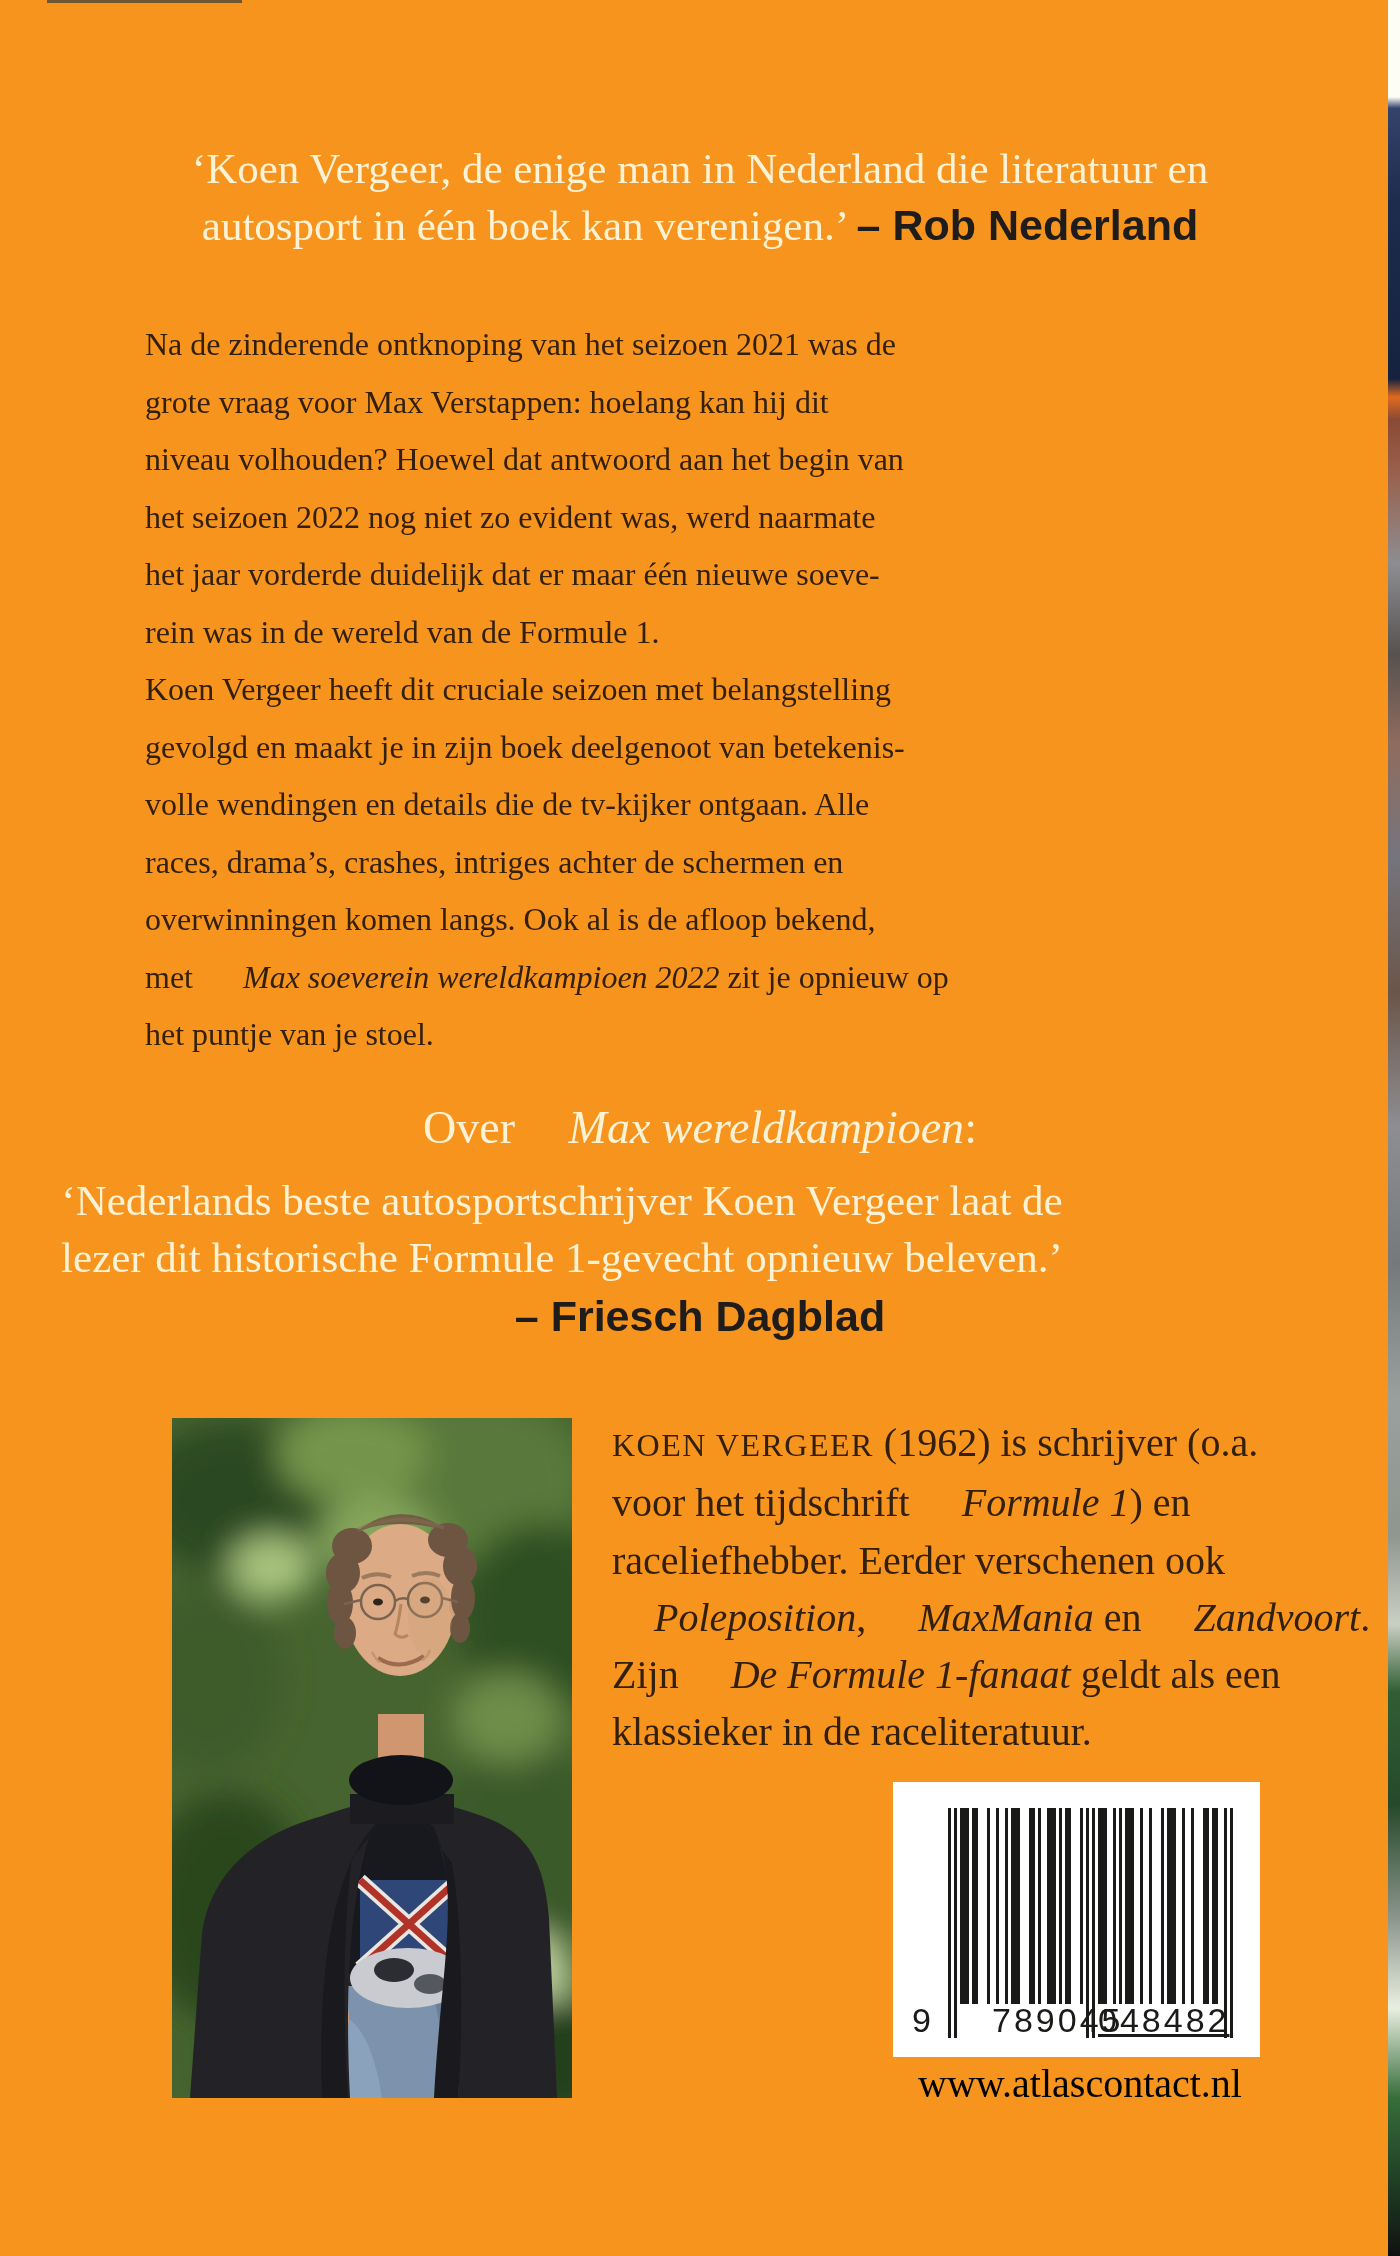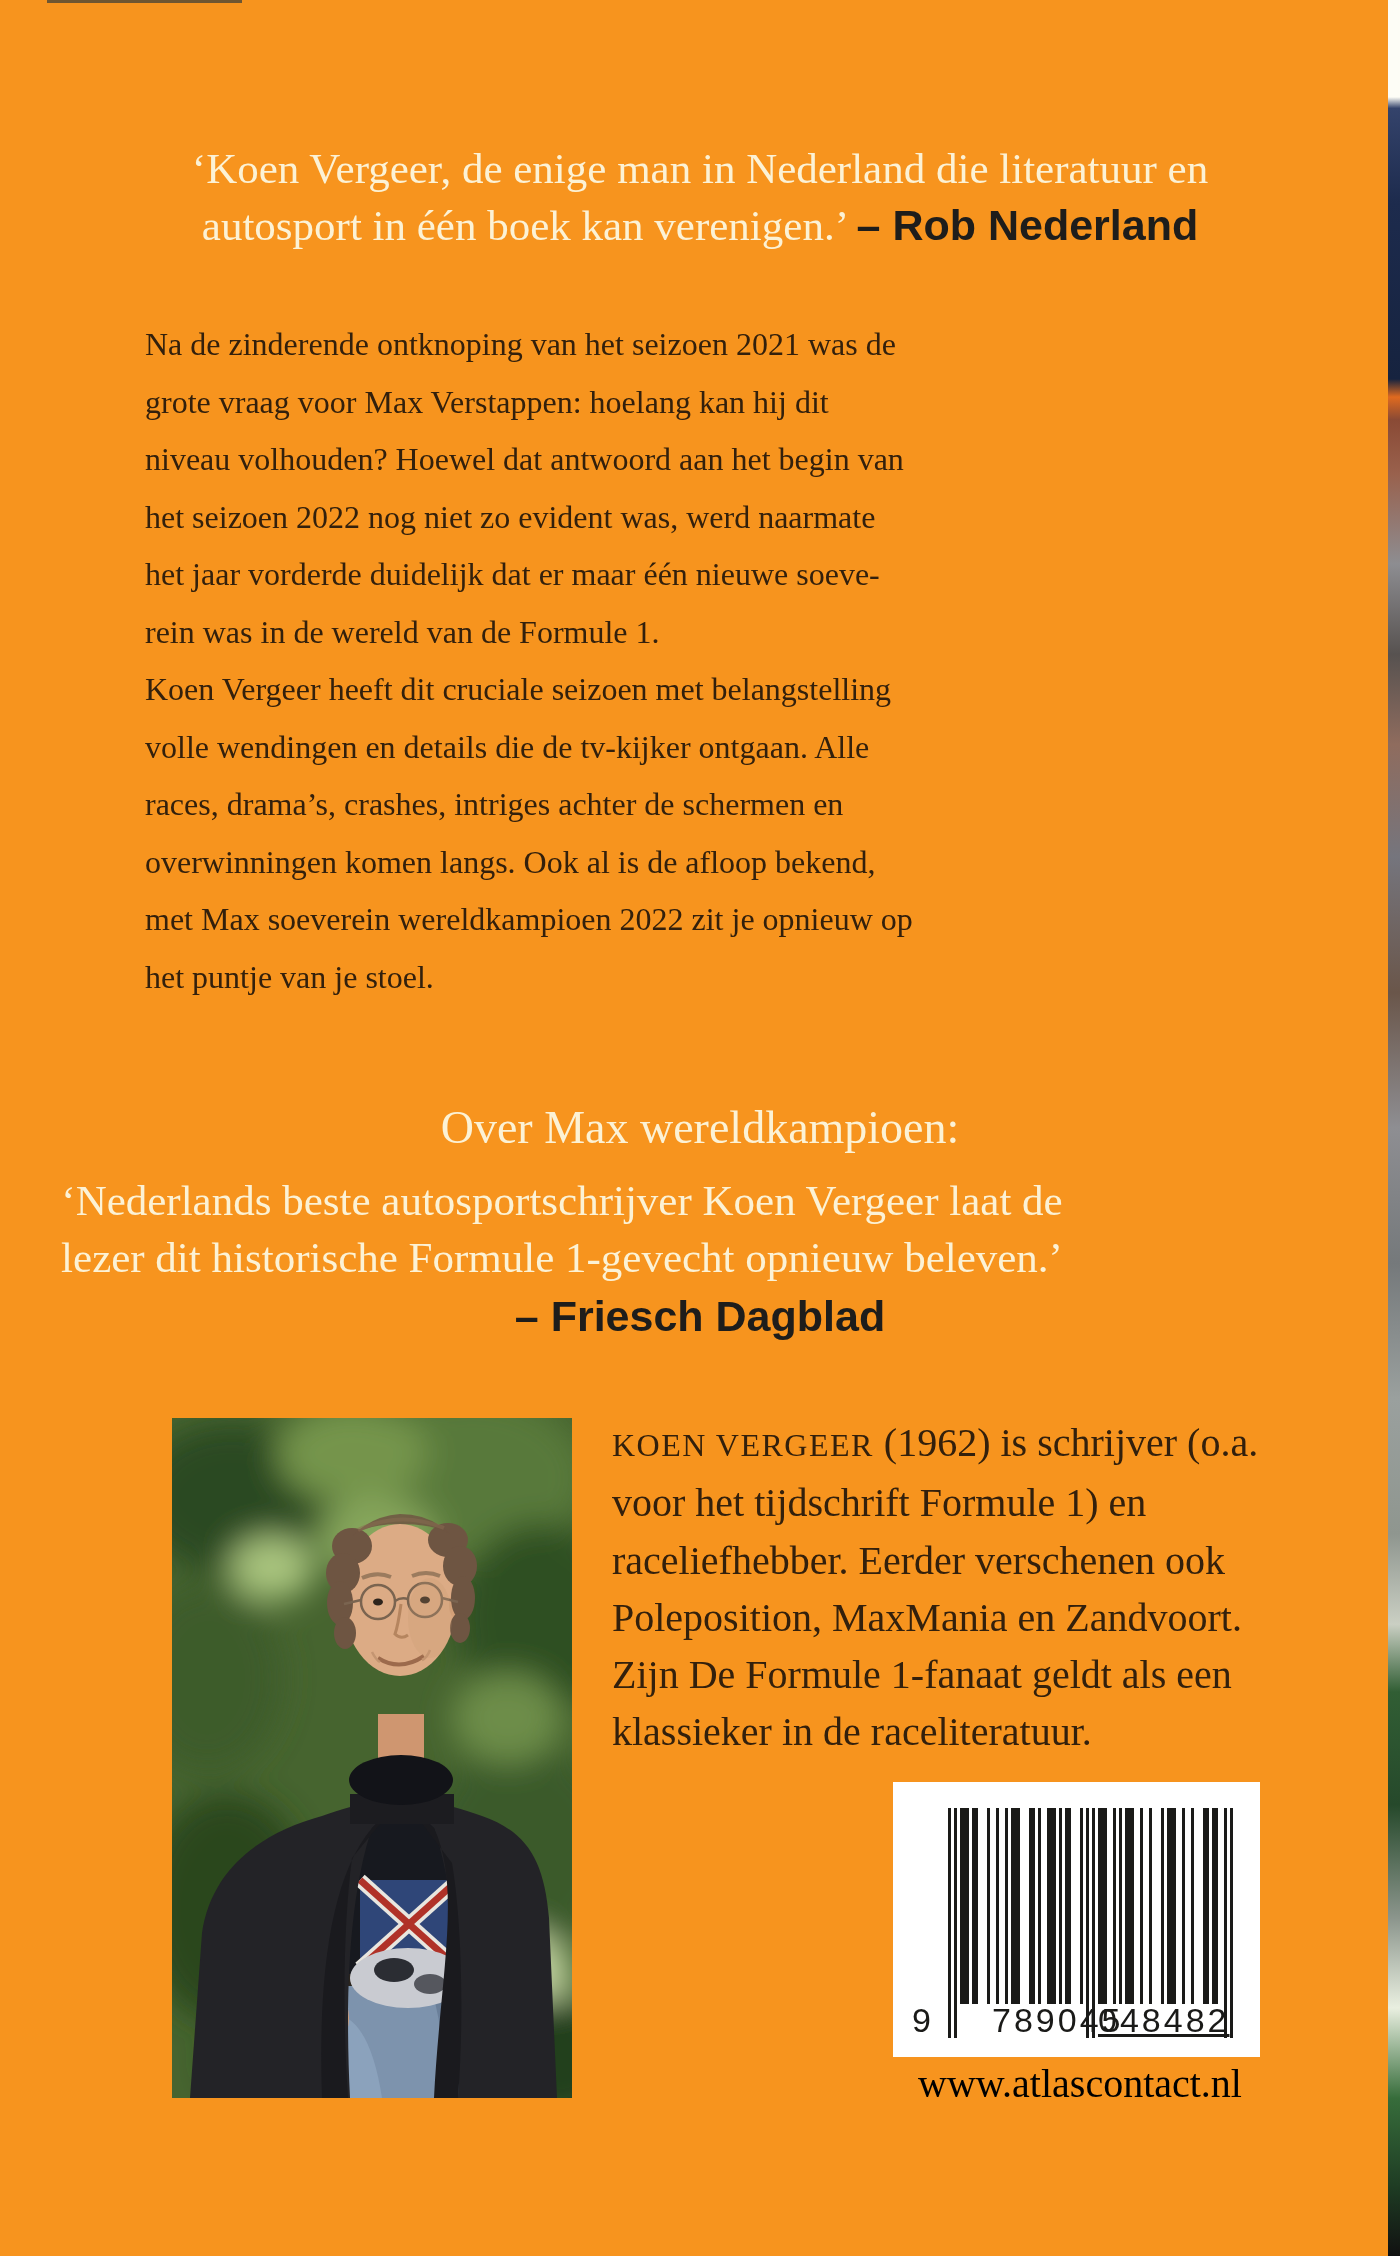--- a/index.html
+++ b/index.html
@@ -3,21 +3,21 @@
 <meta charset="utf-8">
 <title>Book back cover</title>
 <style>
   html,body{margin:0;padding:0;background:#888;}
   .cover{
     position:relative;width:1400px;height:2256px;margin:0 auto;
     background:#f7941e;overflow:hidden;
     font-family:"Liberation Serif",serif;
   }
   .rline{white-space:nowrap;}
-  .i{}
+  .i{font-style:italic;margin-left:42px;}
   .attr{font-family:"Liberation Sans",sans-serif;font-weight:700;color:#1e1d1b;}
   .sc{text-transform:uppercase;font-size:0.8em;letter-spacing:1.5px;}
 
   #top-quote{
     position:absolute;left:0;top:140px;width:1400px;
     text-align:center;font-size:43px;line-height:57px;color:#fcf2d5;
   }
   #body-text{
     position:absolute;left:145px;top:316px;width:1120px;
     font-size:32px;line-height:57.5px;color:#33200c;text-align:left;
@@ -71,20 +71,21 @@
     </div>
 
   <div id="body-text">
       <div class="rline"><span>Na de zinderende ontknoping van het seizoen 2021 was de</span></div>
       <div class="rline"><span>grote vraag voor Max Verstappen: hoelang kan hij dit</span></div>
       <div class="rline"><span>niveau volhouden? Hoewel dat antwoord aan het begin van</span></div>
       <div class="rline"><span>het seizoen 2022 nog niet zo evident was, werd naarmate</span></div>
       <div class="rline"><span>het jaar vorderde duidelijk dat er maar één nieuwe soeve-</span></div>
       <div class="rline"><span>rein was in de wereld van de Formule 1.</span></div>
       <div class="rline"><span>Koen Vergeer heeft dit cruciale seizoen met belangstelling</span></div>
+      <div class="rline"><span>gevolgd en maakt je in zijn boek deelgenoot van betekenis-</span></div>
       <div class="rline"><span>volle wendingen en details die de tv-kijker ontgaan. Alle</span></div>
       <div class="rline"><span>races, drama’s, crashes, intriges achter de schermen en</span></div>
       <div class="rline"><span>overwinningen komen langs. Ook al is de afloop bekend,</span></div>
       <div class="rline"><span>met </span><span class="i">Max soeverein wereldkampioen 2022</span><span> zit je opnieuw op</span></div>
       <div class="rline"><span>het puntje van je stoel.</span></div>
     </div>
 
   <div id="over-heading">
       <div class="rline"><span>Over </span><span class="i">Max wereldkampioen</span><span>:</span></div>
     </div>

